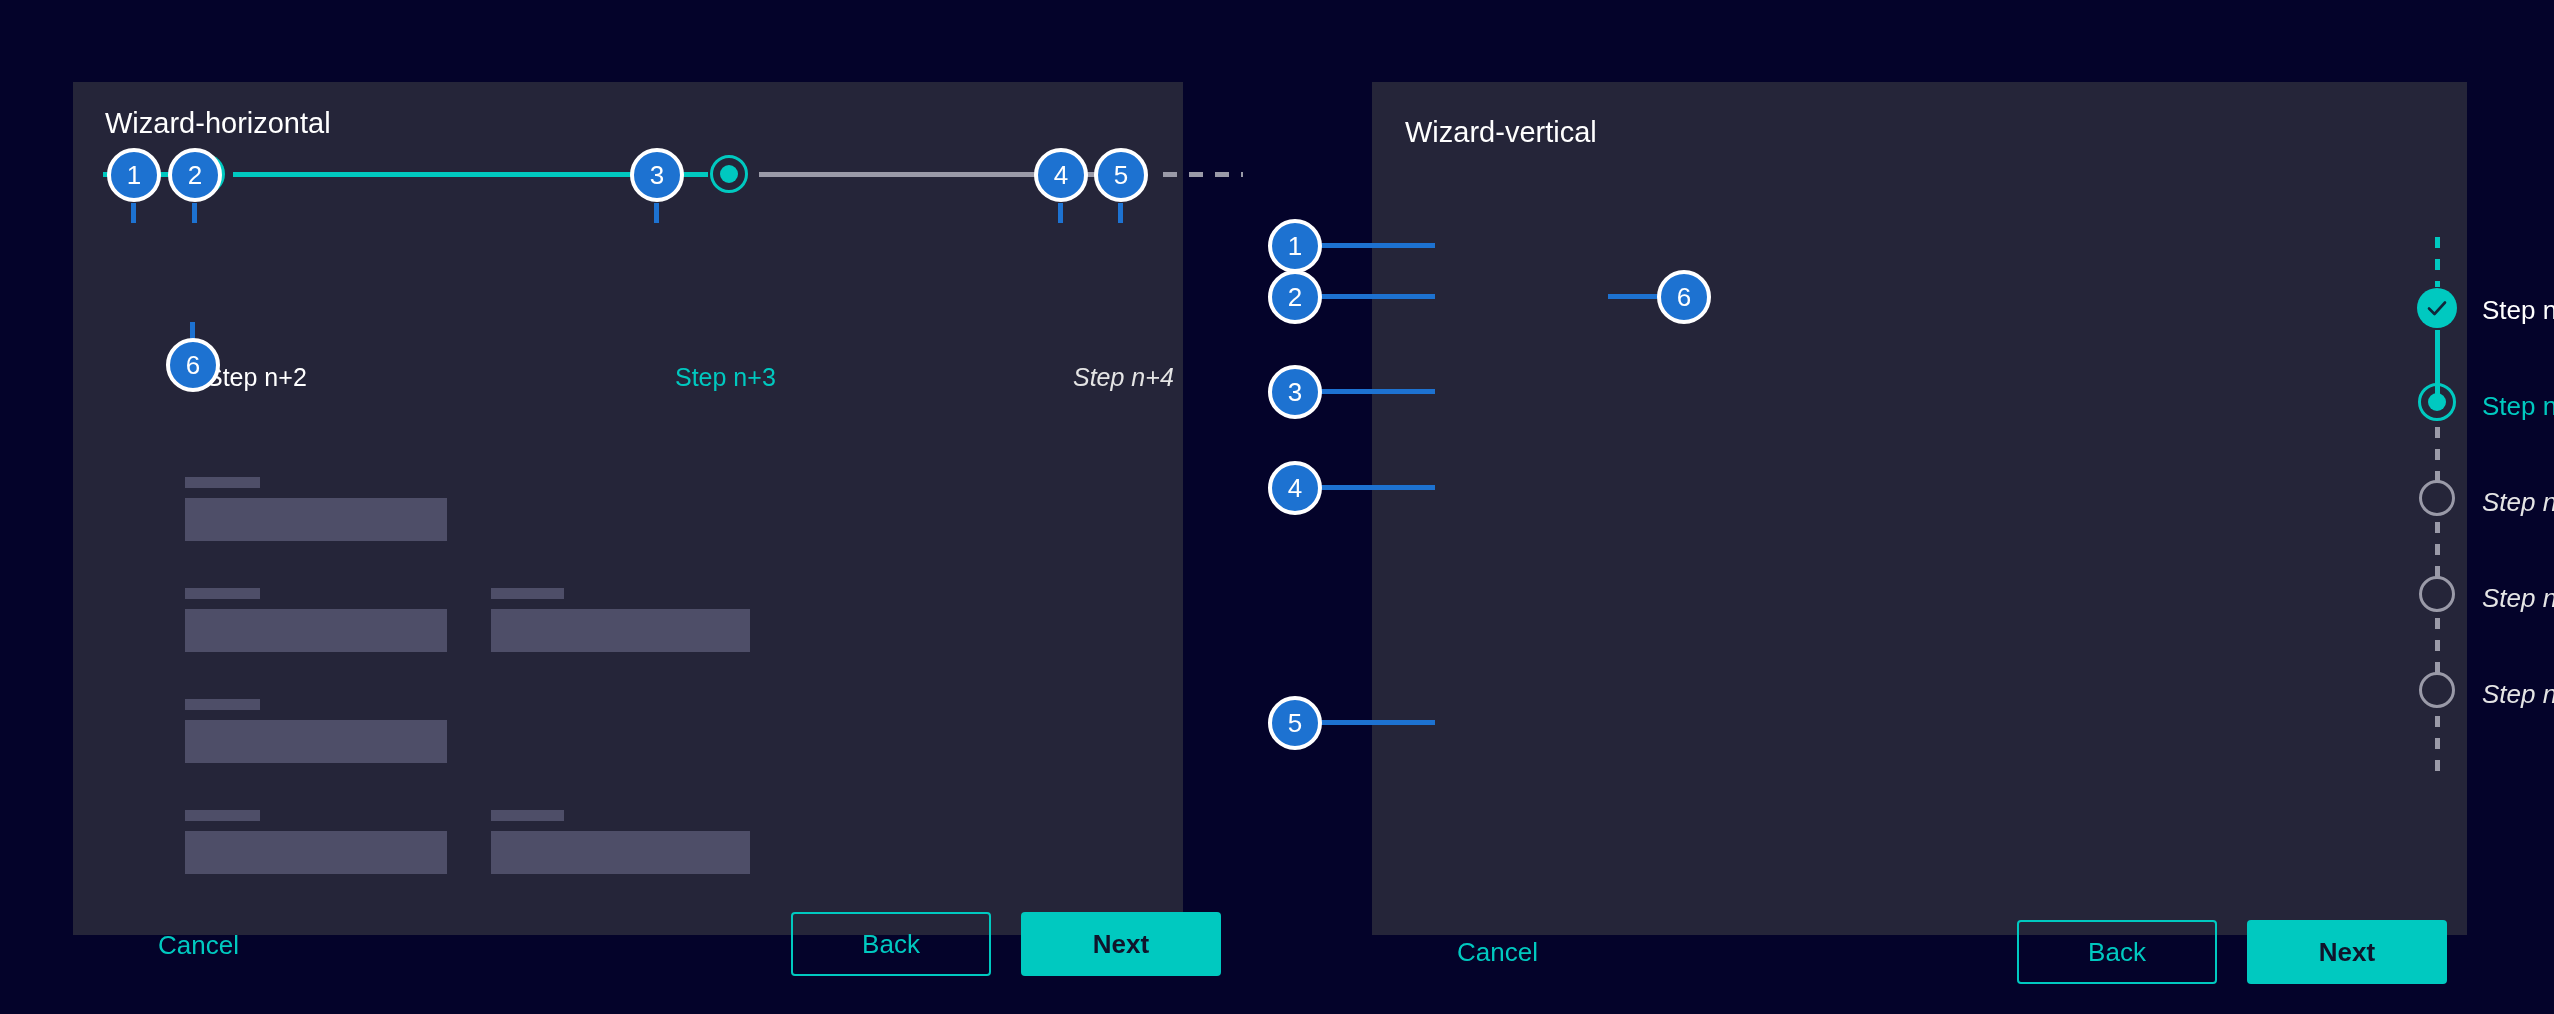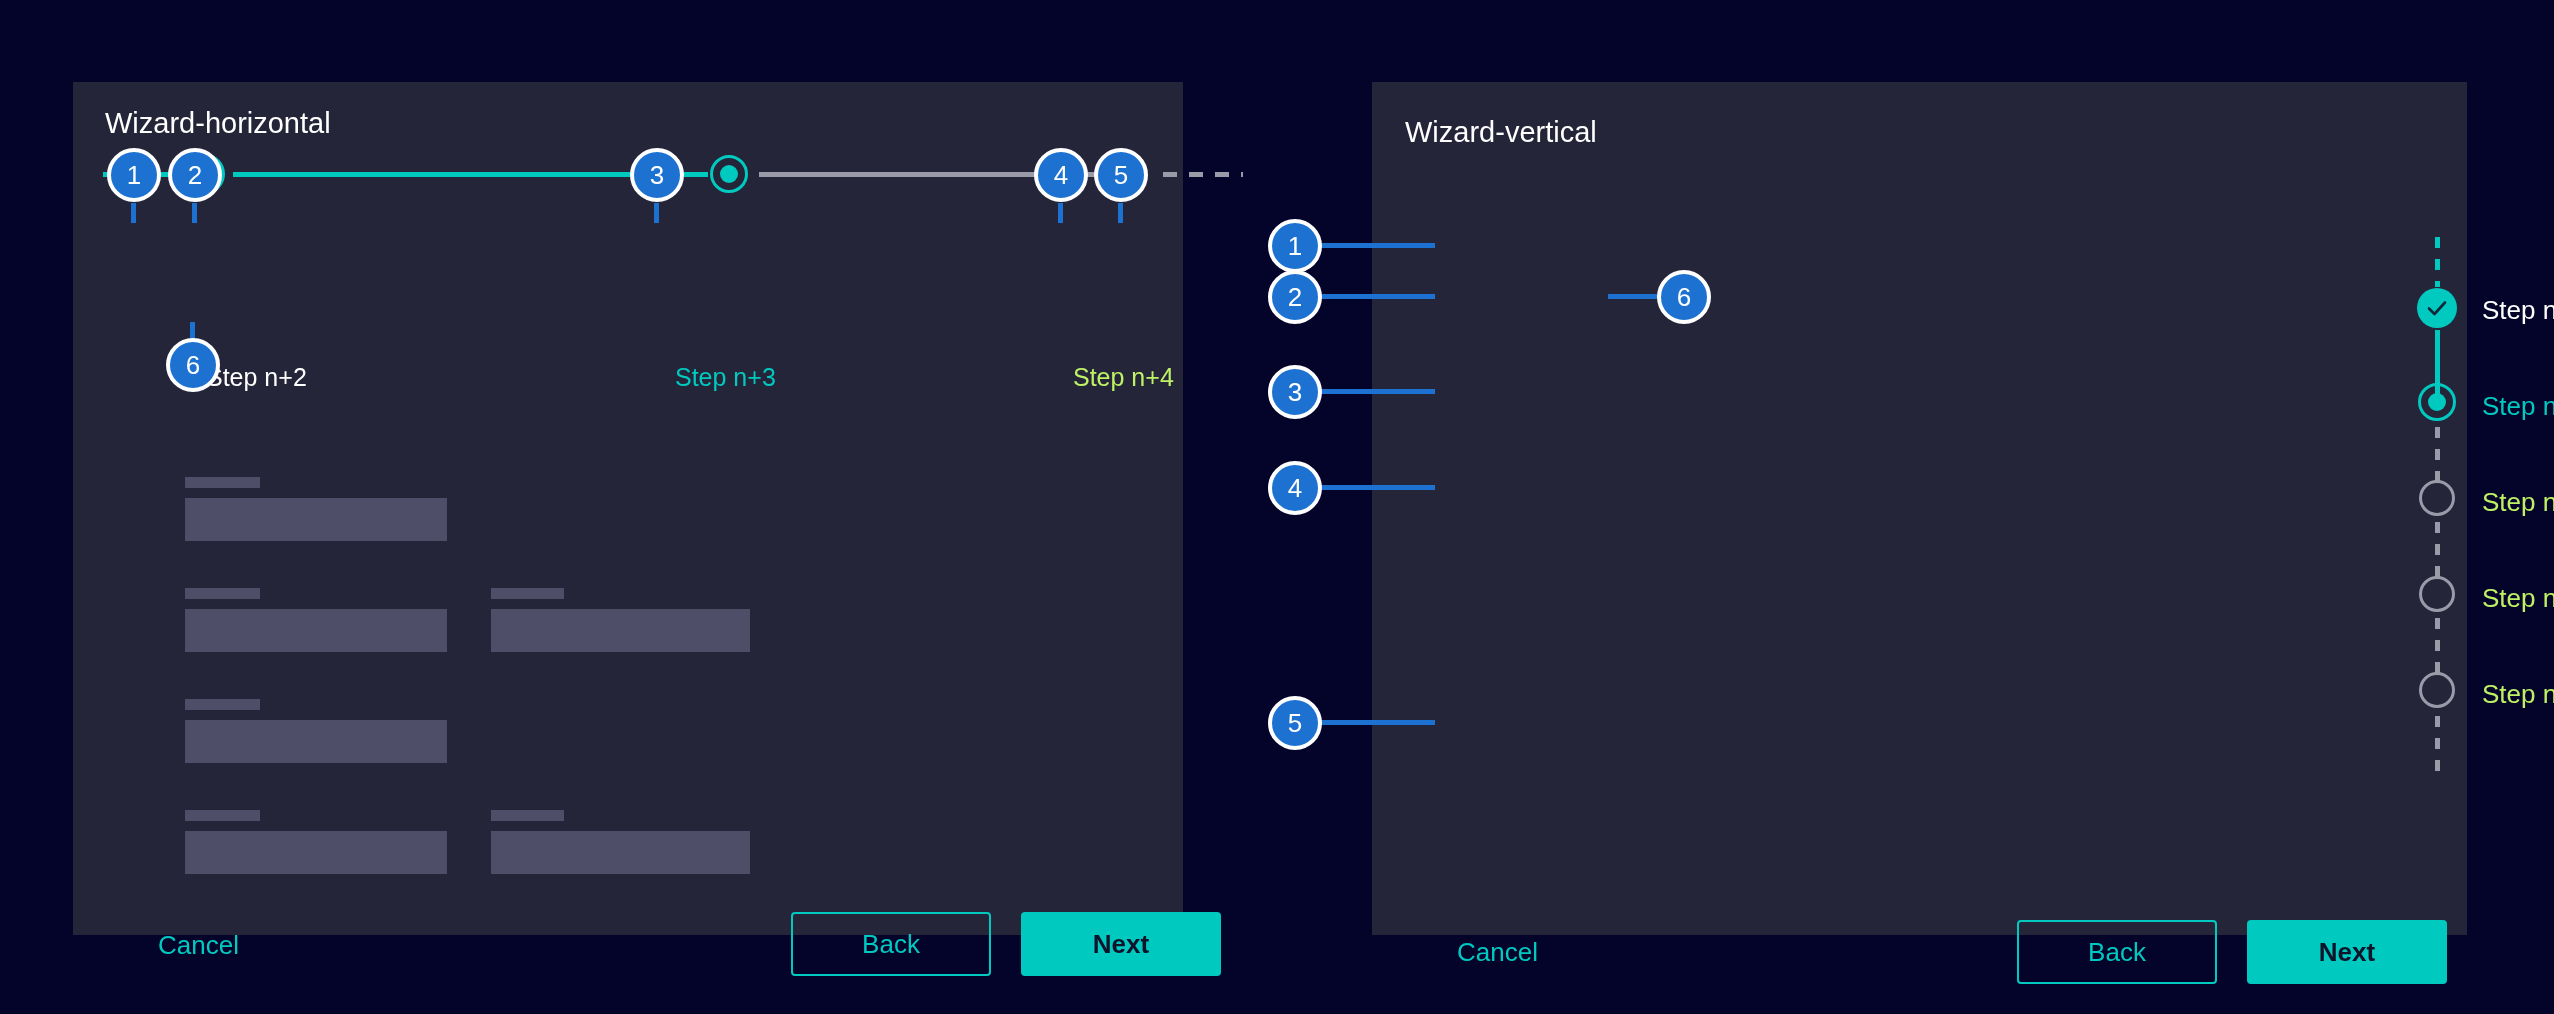--- a/index.html
+++ b/index.html
@@ -100,21 +100,21 @@
     background: transparent;
   }
 
   .h-label {
     position: absolute;
     font-size: 25px;
     white-space: nowrap;
   }
   .lbl-done    { color: #ffffff; }
   .lbl-current { color: #00c9c0; }
-  .lbl-todo    { color: #bef264; }
+  .lbl-todo    { color: #e5e5e5; font-style: italic; }
 
   
   .skel-wrap { position: absolute; }
   .skel-row  { position: relative; }
   .skel-field { position: absolute; }
   .skel-cap {
     height: 11px;
     background: #4e4e68;
   }
   .skel-box {

